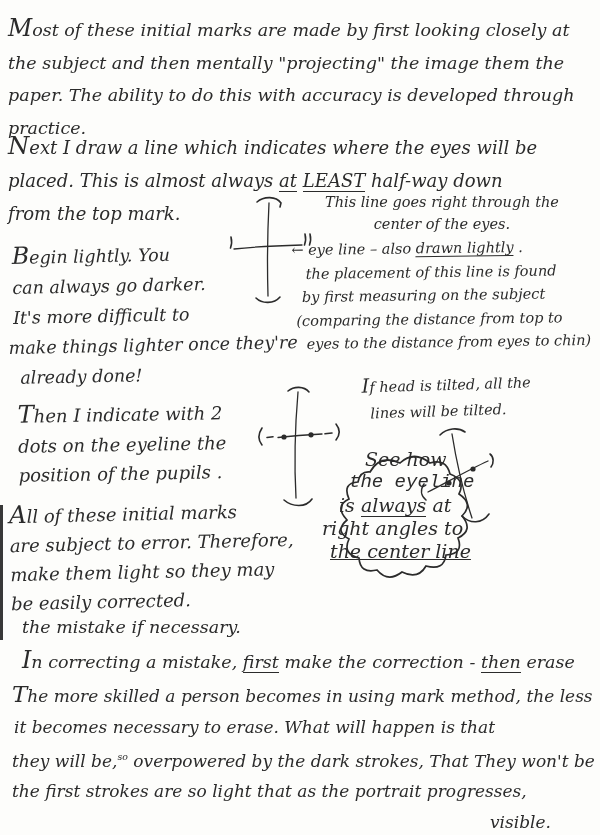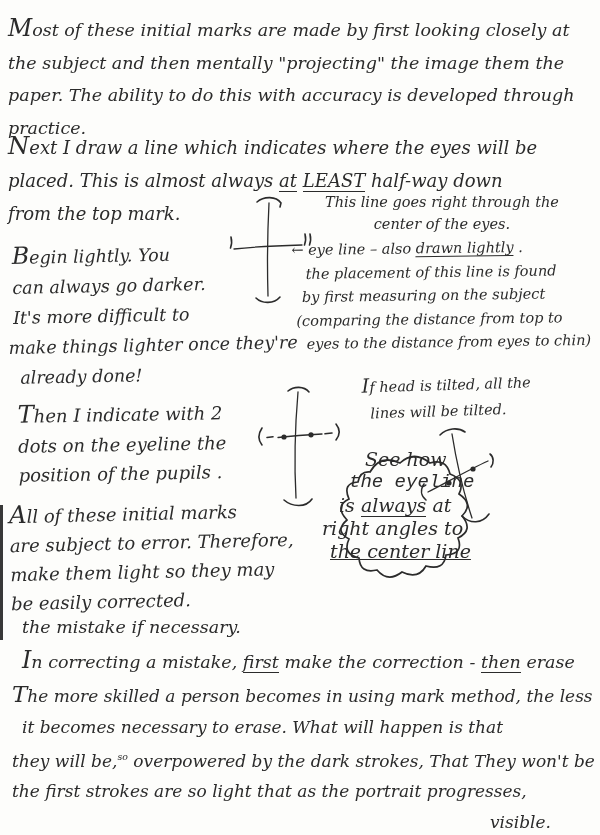--- a/index.html
+++ b/index.html
@@ -159,19 +159,19 @@
     <div class="line">be easily corrected.</div>
   </div>
 
   <div class="para p6">
     <div class="line">the mistake if necessary.</div>
     <div class="line cap"><span>In correcting a mistake, </span><span class="u">first</span><span> make the correction - </span><span class="u">then</span><span> erase</span></div>
   </div>
 
   <div class="para p7">
     <div class="line cap">The more skilled a person becomes in using mark method, the less</div>
-    <div class="line" style="margin-left:10px">it becomes necessary to erase. What will happen is that</div>
+    <div class="line" style="margin-left:2px">it becomes necessary to erase. What will happen is that</div>
     <div class="line"><span>they will be,</span><span class="sup">so</span><span> overpowered by the dark strokes, That They won't be</span></div>
     <div class="line">the first strokes are so light that as the portrait progresses,</div>
     <div class="line vis">visible.</div>
   </div>
 
 </div>
 
 </body></html>

